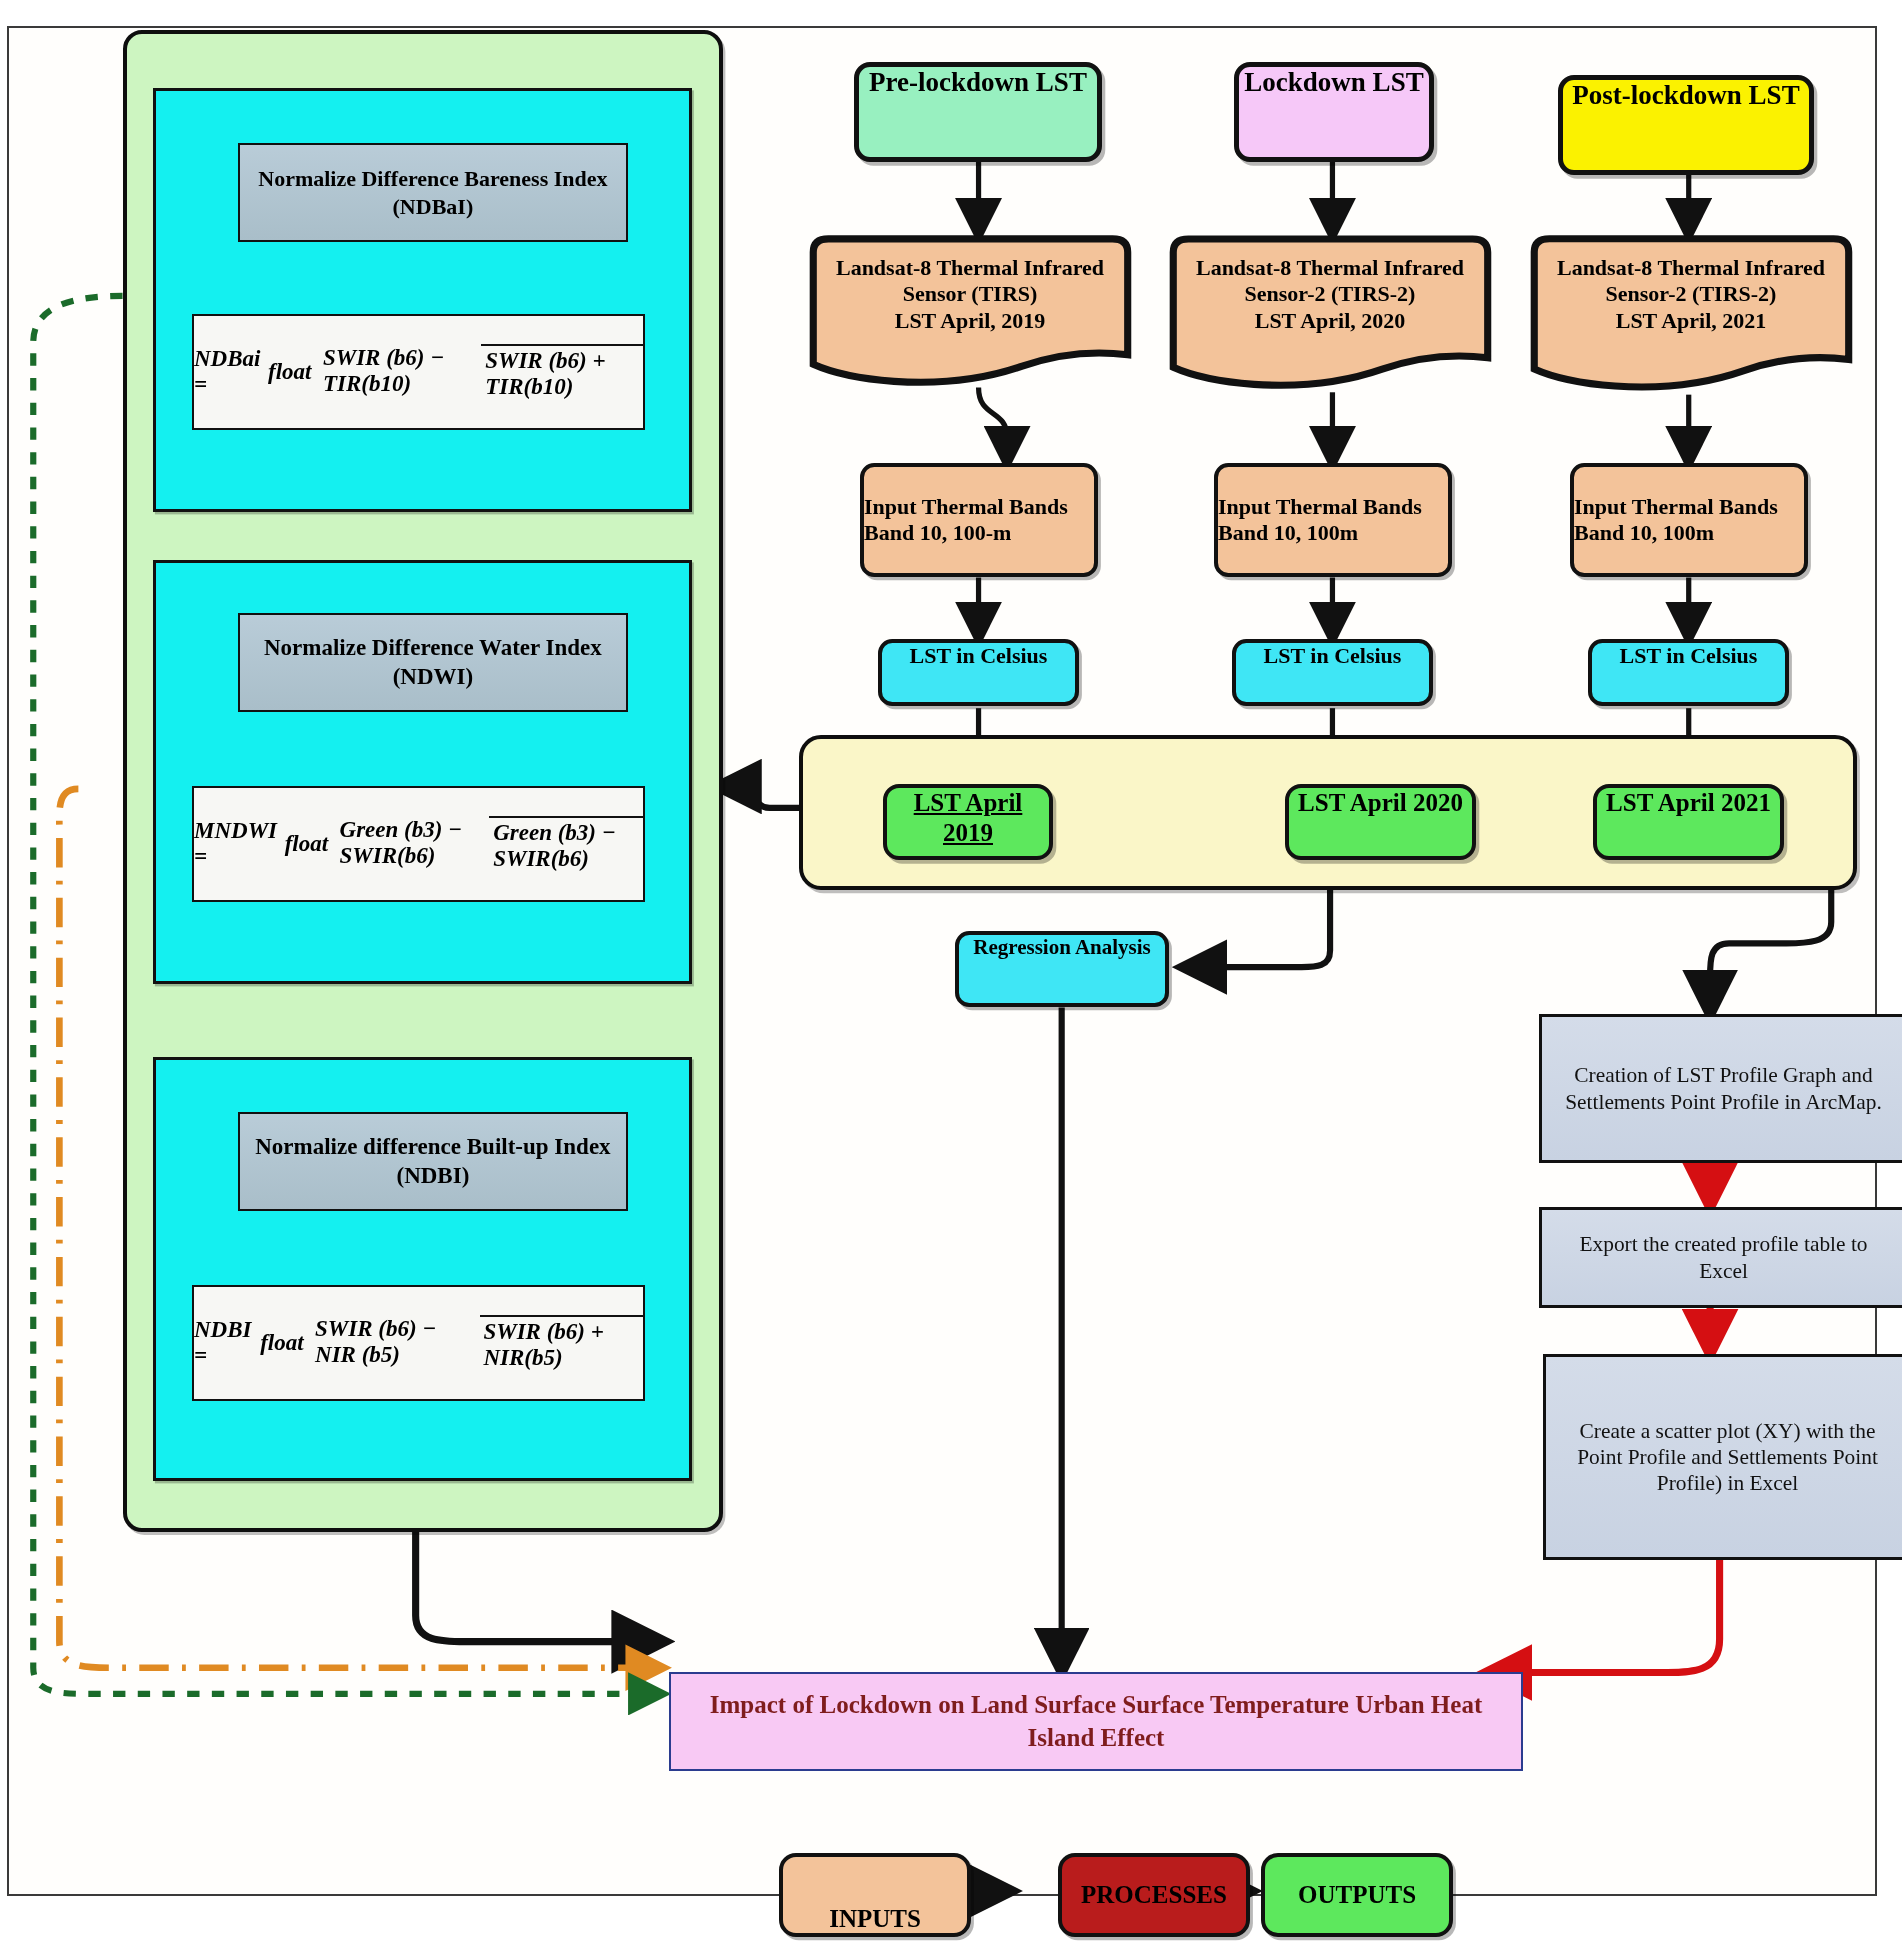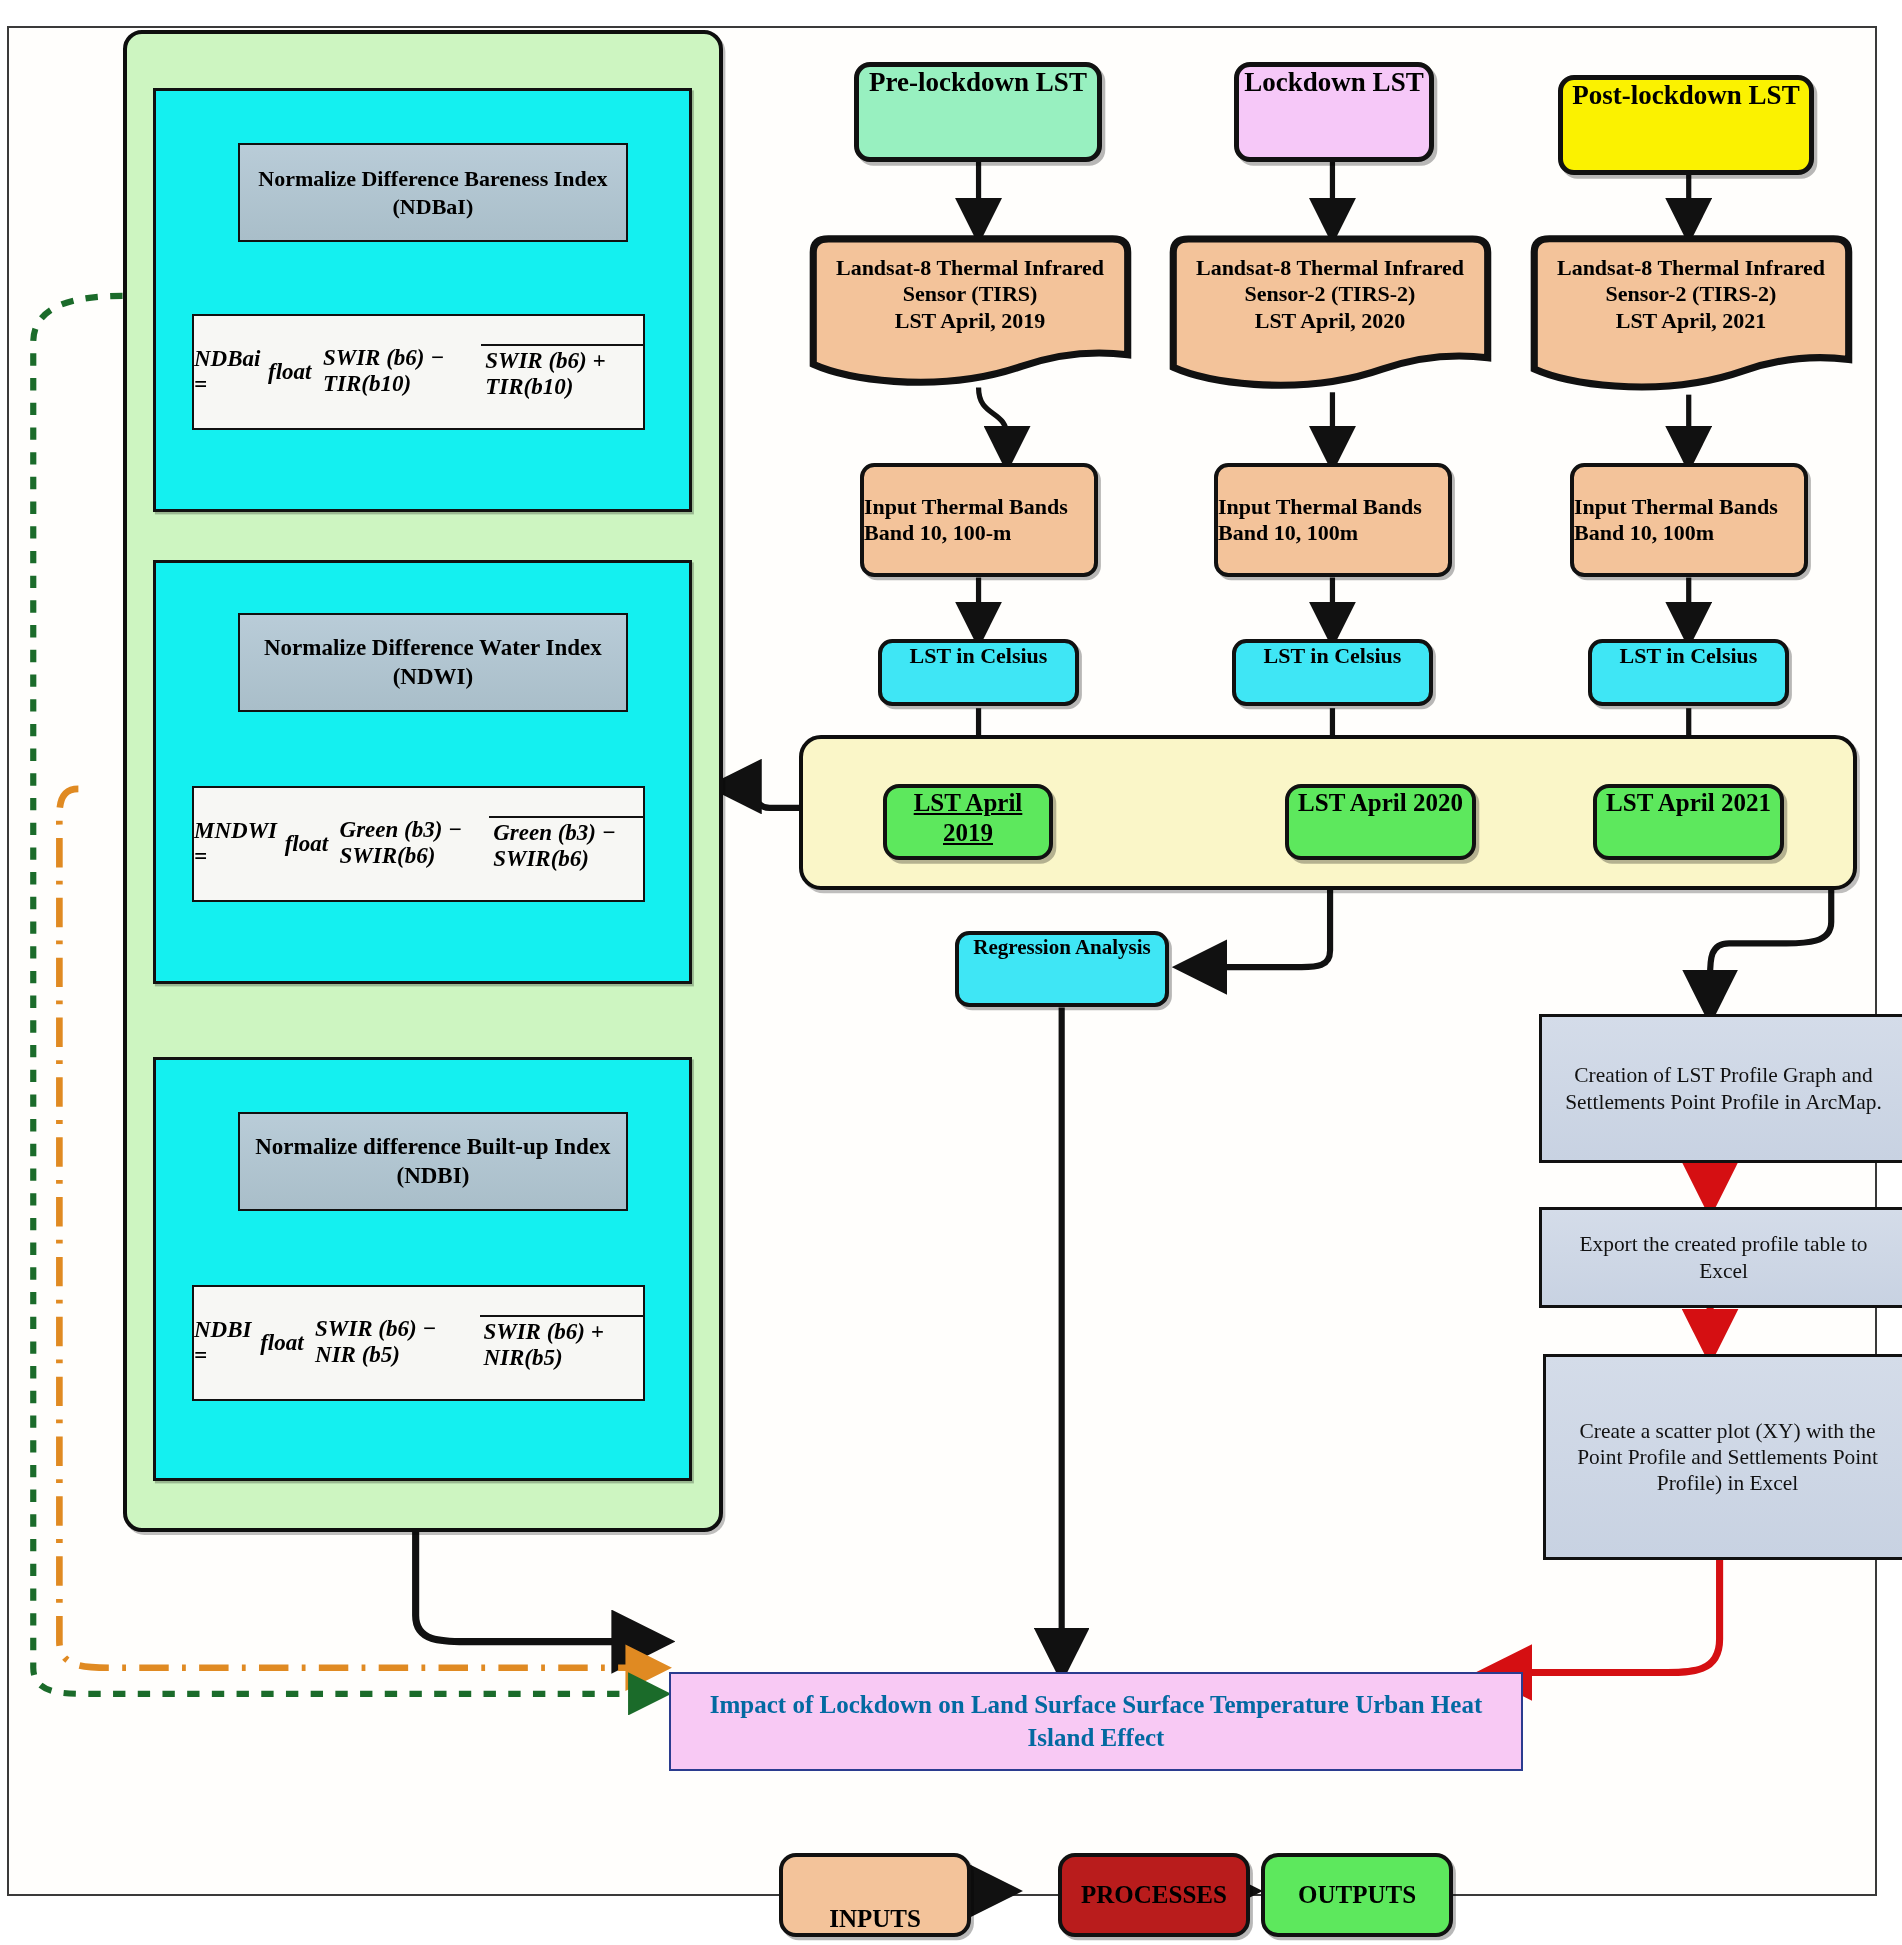--- a/index.html
+++ b/index.html
@@ -56,21 +56,21 @@
         justify-content:center;text-align:center;font-weight:normal;
         line-height:1.22;color:#111;}
 
   
   .band{position:absolute;background:#faf6c8;border:4.8px solid #0e0e0e;
         border-radius:22px;box-shadow:2.9px 3.3px 0 rgba(0,0,0,.25);}
 
   
   .result{position:absolute;background:#f8c9f4;border:2.4px solid #2b3c8f;
         display:flex;align-items:center;justify-content:center;text-align:center;
-        font-weight:bold;line-height:1.3;color:#0369a1;}
+        font-weight:bold;line-height:1.3;color:#7f1d1d;}
 
   
   .legend-pill{position:absolute;border:4.8px solid #111;border-radius:17px;
         display:flex;align-items:center;justify-content:center;font-weight:bold;
         box-shadow:2.9px 3.3px 0 rgba(0,0,0,.28);}
 
   svg.edges{position:absolute;left:0;top:0;width:1902px;height:1946px;
             pointer-events:none;overflow:visible;}
 </style>
 </head>

